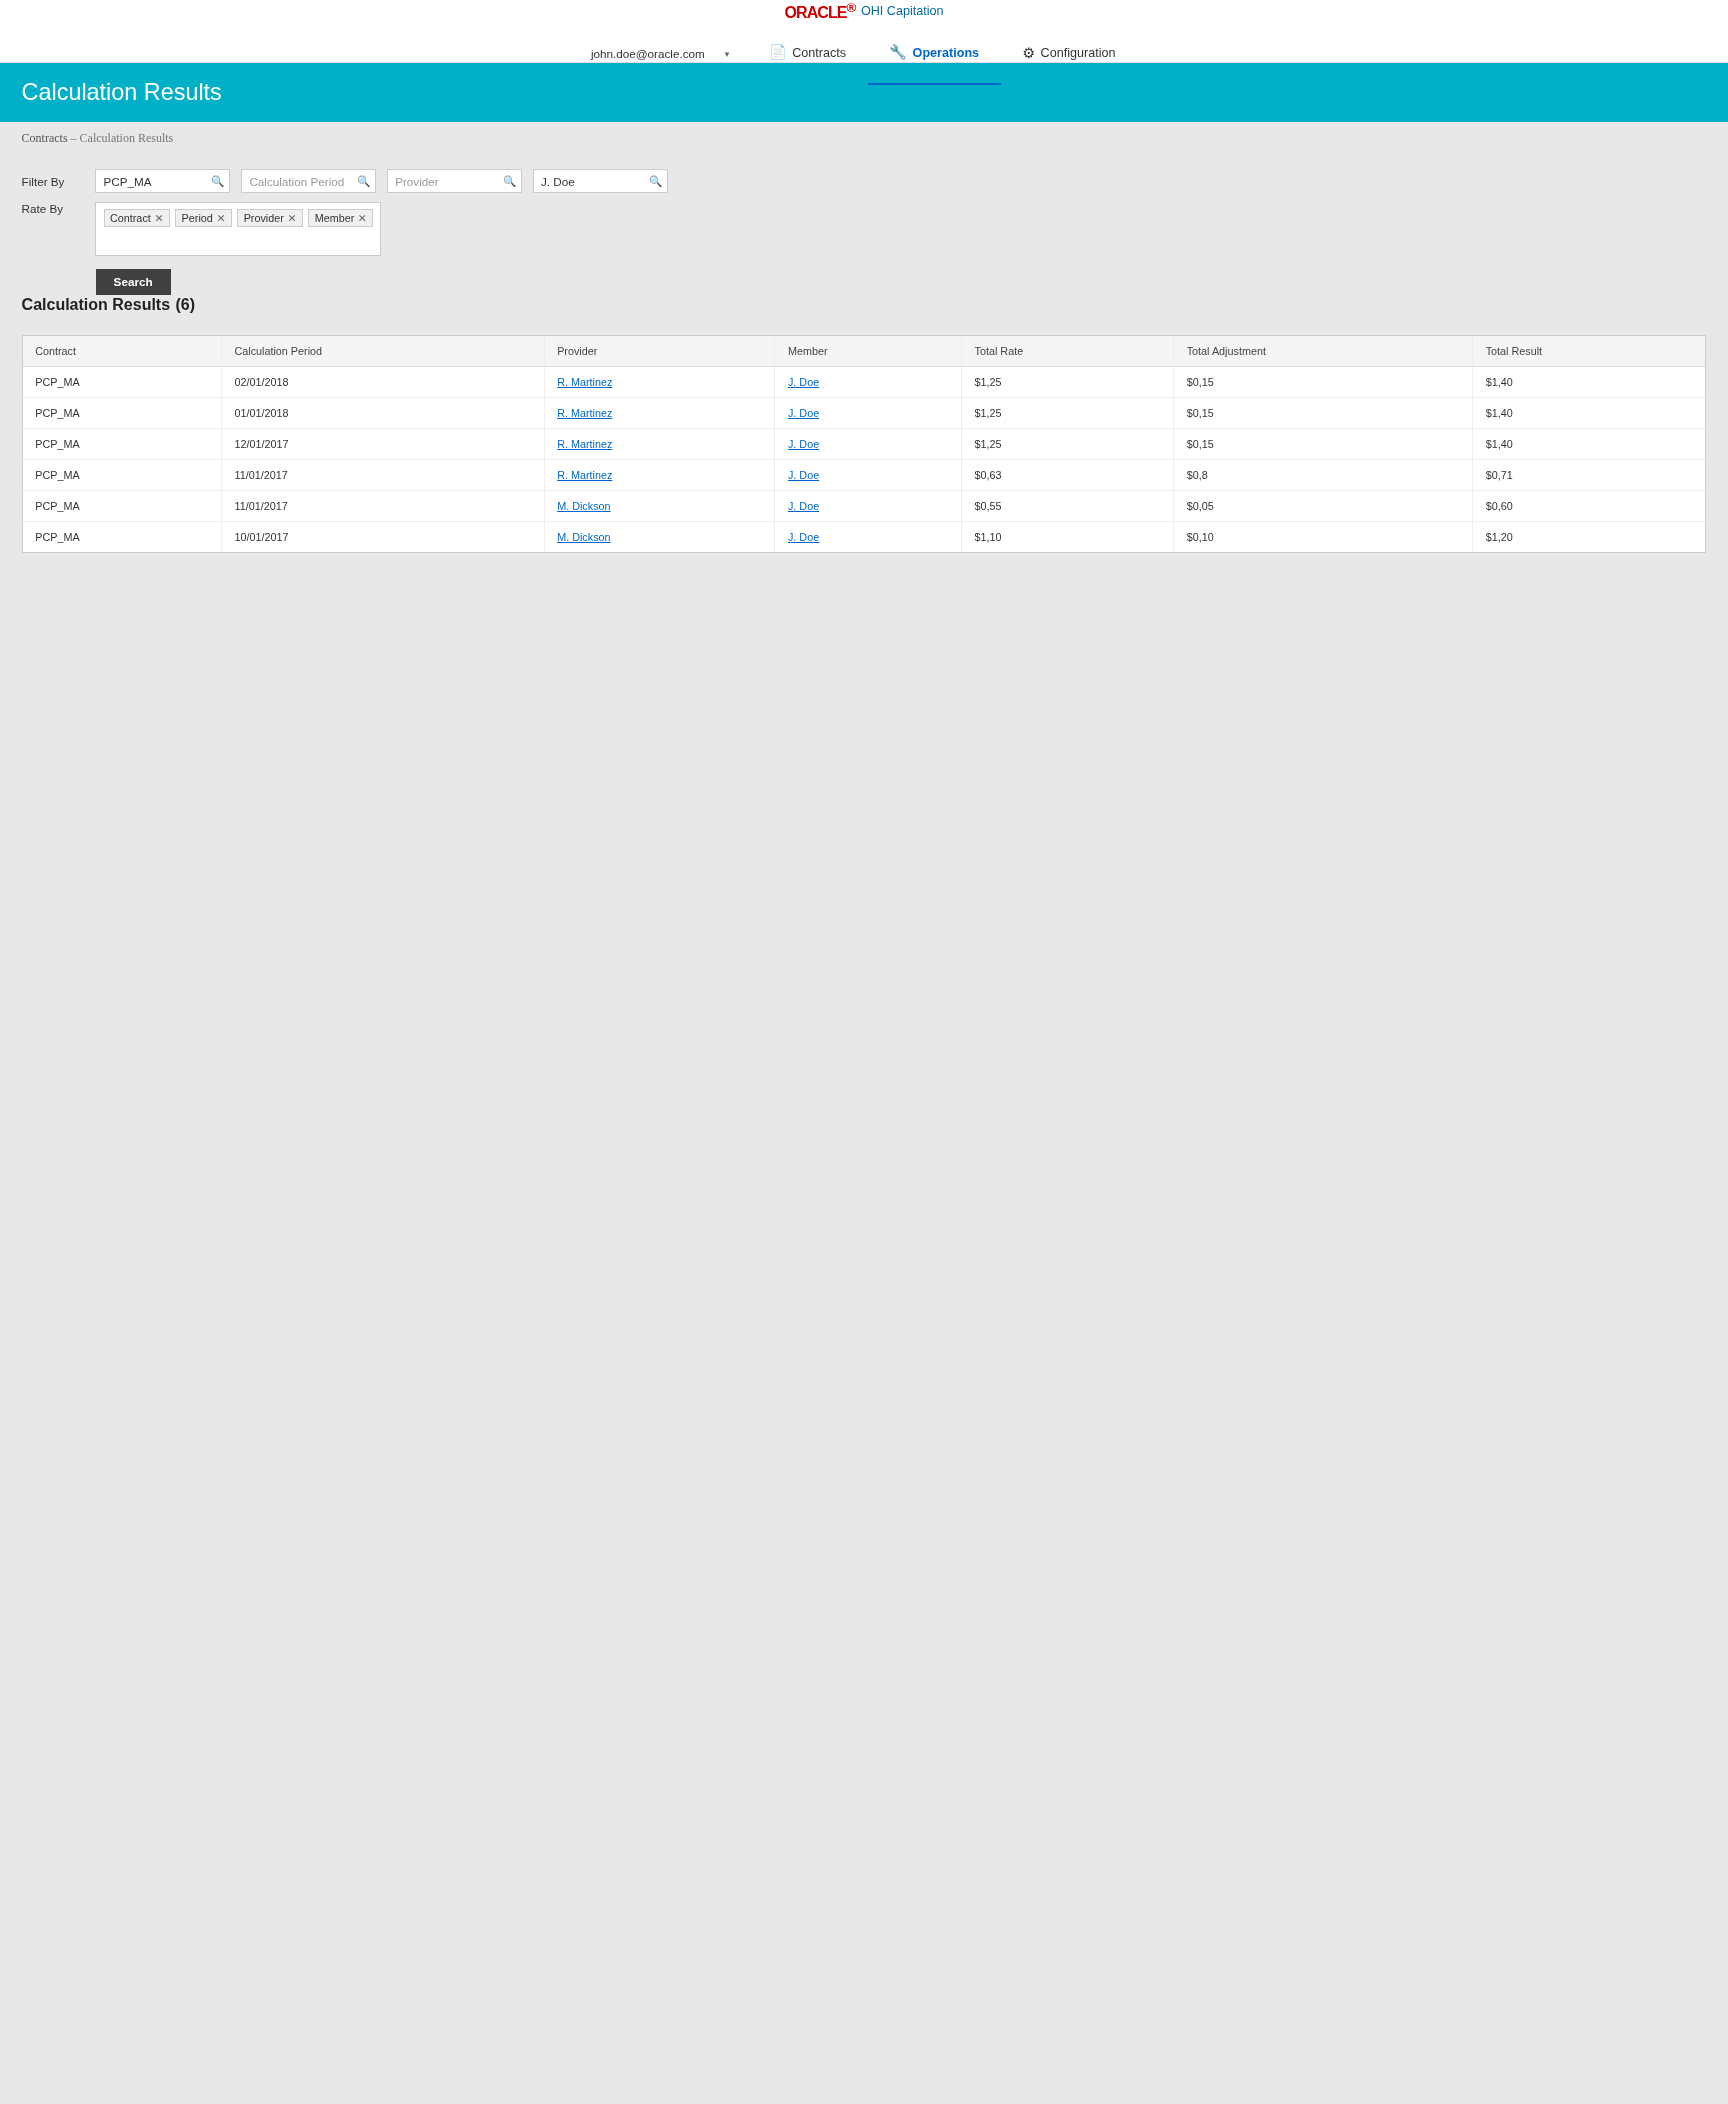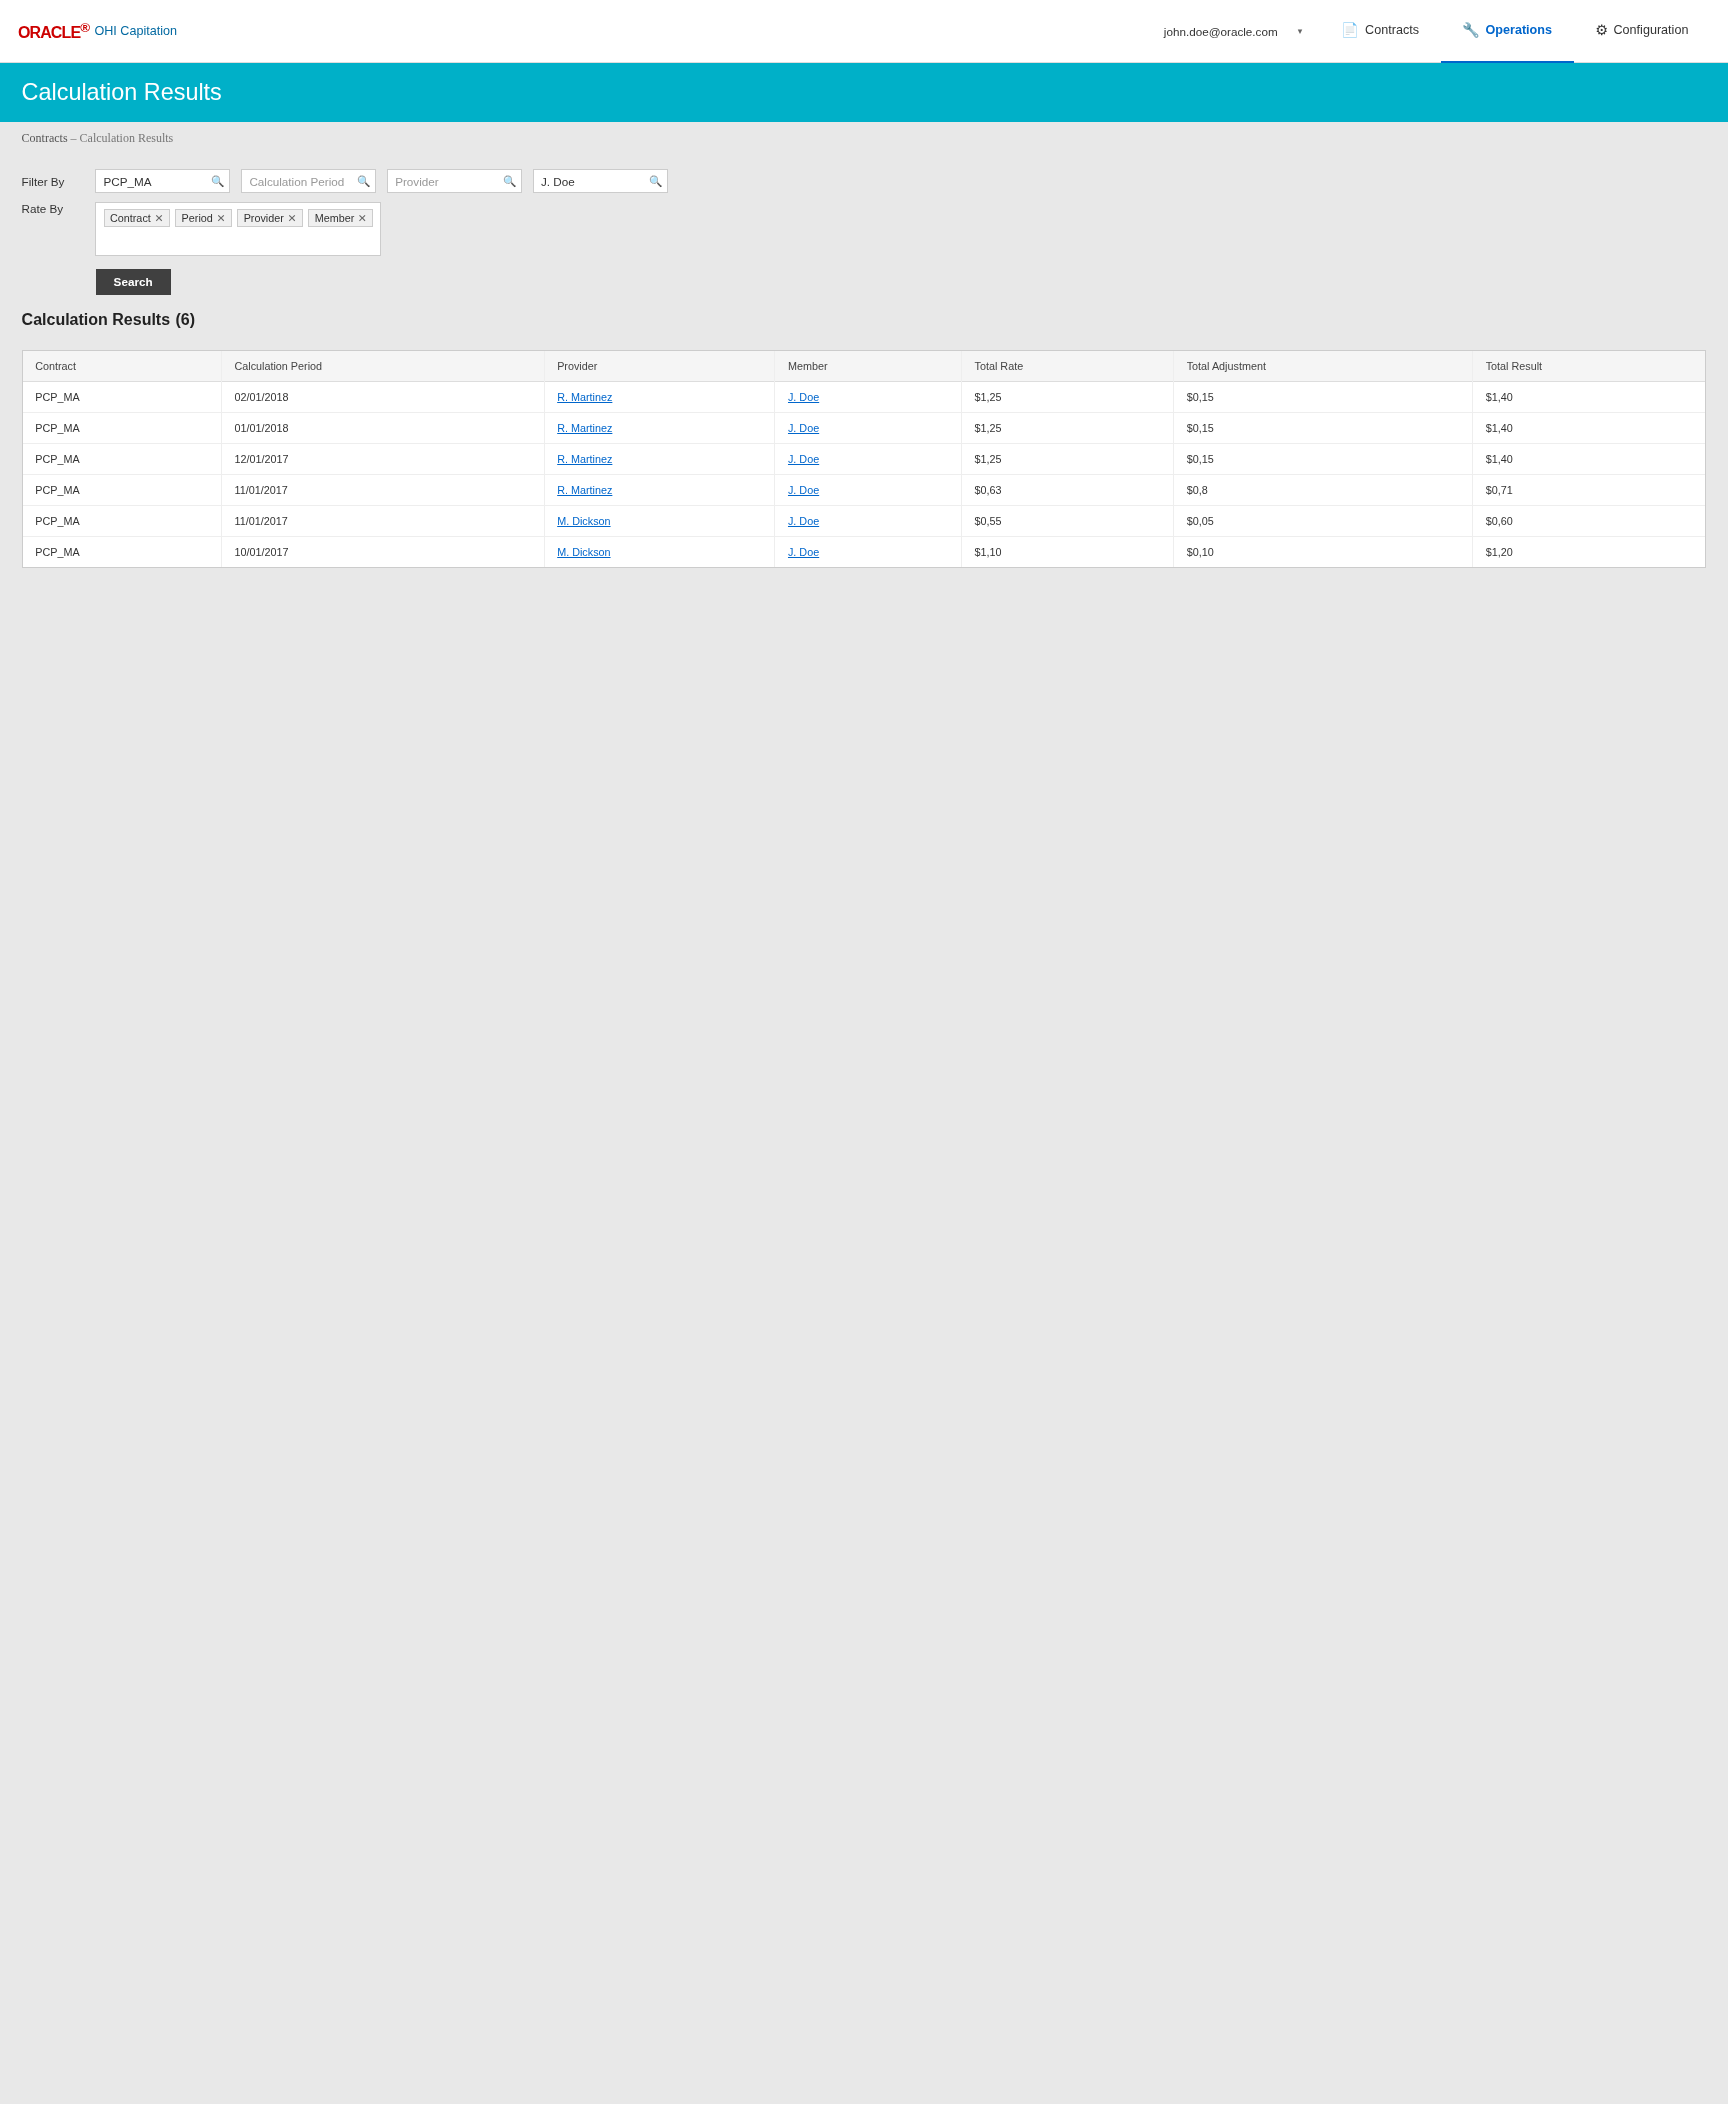--- a/index.html
+++ b/index.html
@@ -12,20 +12,21 @@
 
     
     .top-nav {
       background: #ffffff;
       border-bottom: 0.9px solid #ddd;
       display: flex;
       align-items: center;
       justify-content: space-between;
       padding: 0 18px;
       height: 63px;
+      flex-direction: column;
     }
     .logo-area {
       display: flex;
       align-items: center;
       gap: 5.4px;
     }
     .oracle-logo {
       font-size: 16px;
       font-weight: bold;
       color: #cc0000;
@@ -104,21 +105,21 @@
     .breadcrumb span { color: #777; }
 
     
     .main-content {
       padding: 14.4px 21.6px;
     }
 
     
     .filter-section {
       background: #e8e8e8;
-      margin-bottom: 16px;
+      margin-bottom: 1px;
     }
     .filter-row {
       display: flex;
       align-items: center;
       gap: 10.8px;
       margin-bottom: 9px;
     }
     .filter-label {
       font-size: 11.7px;
       color: #333;

